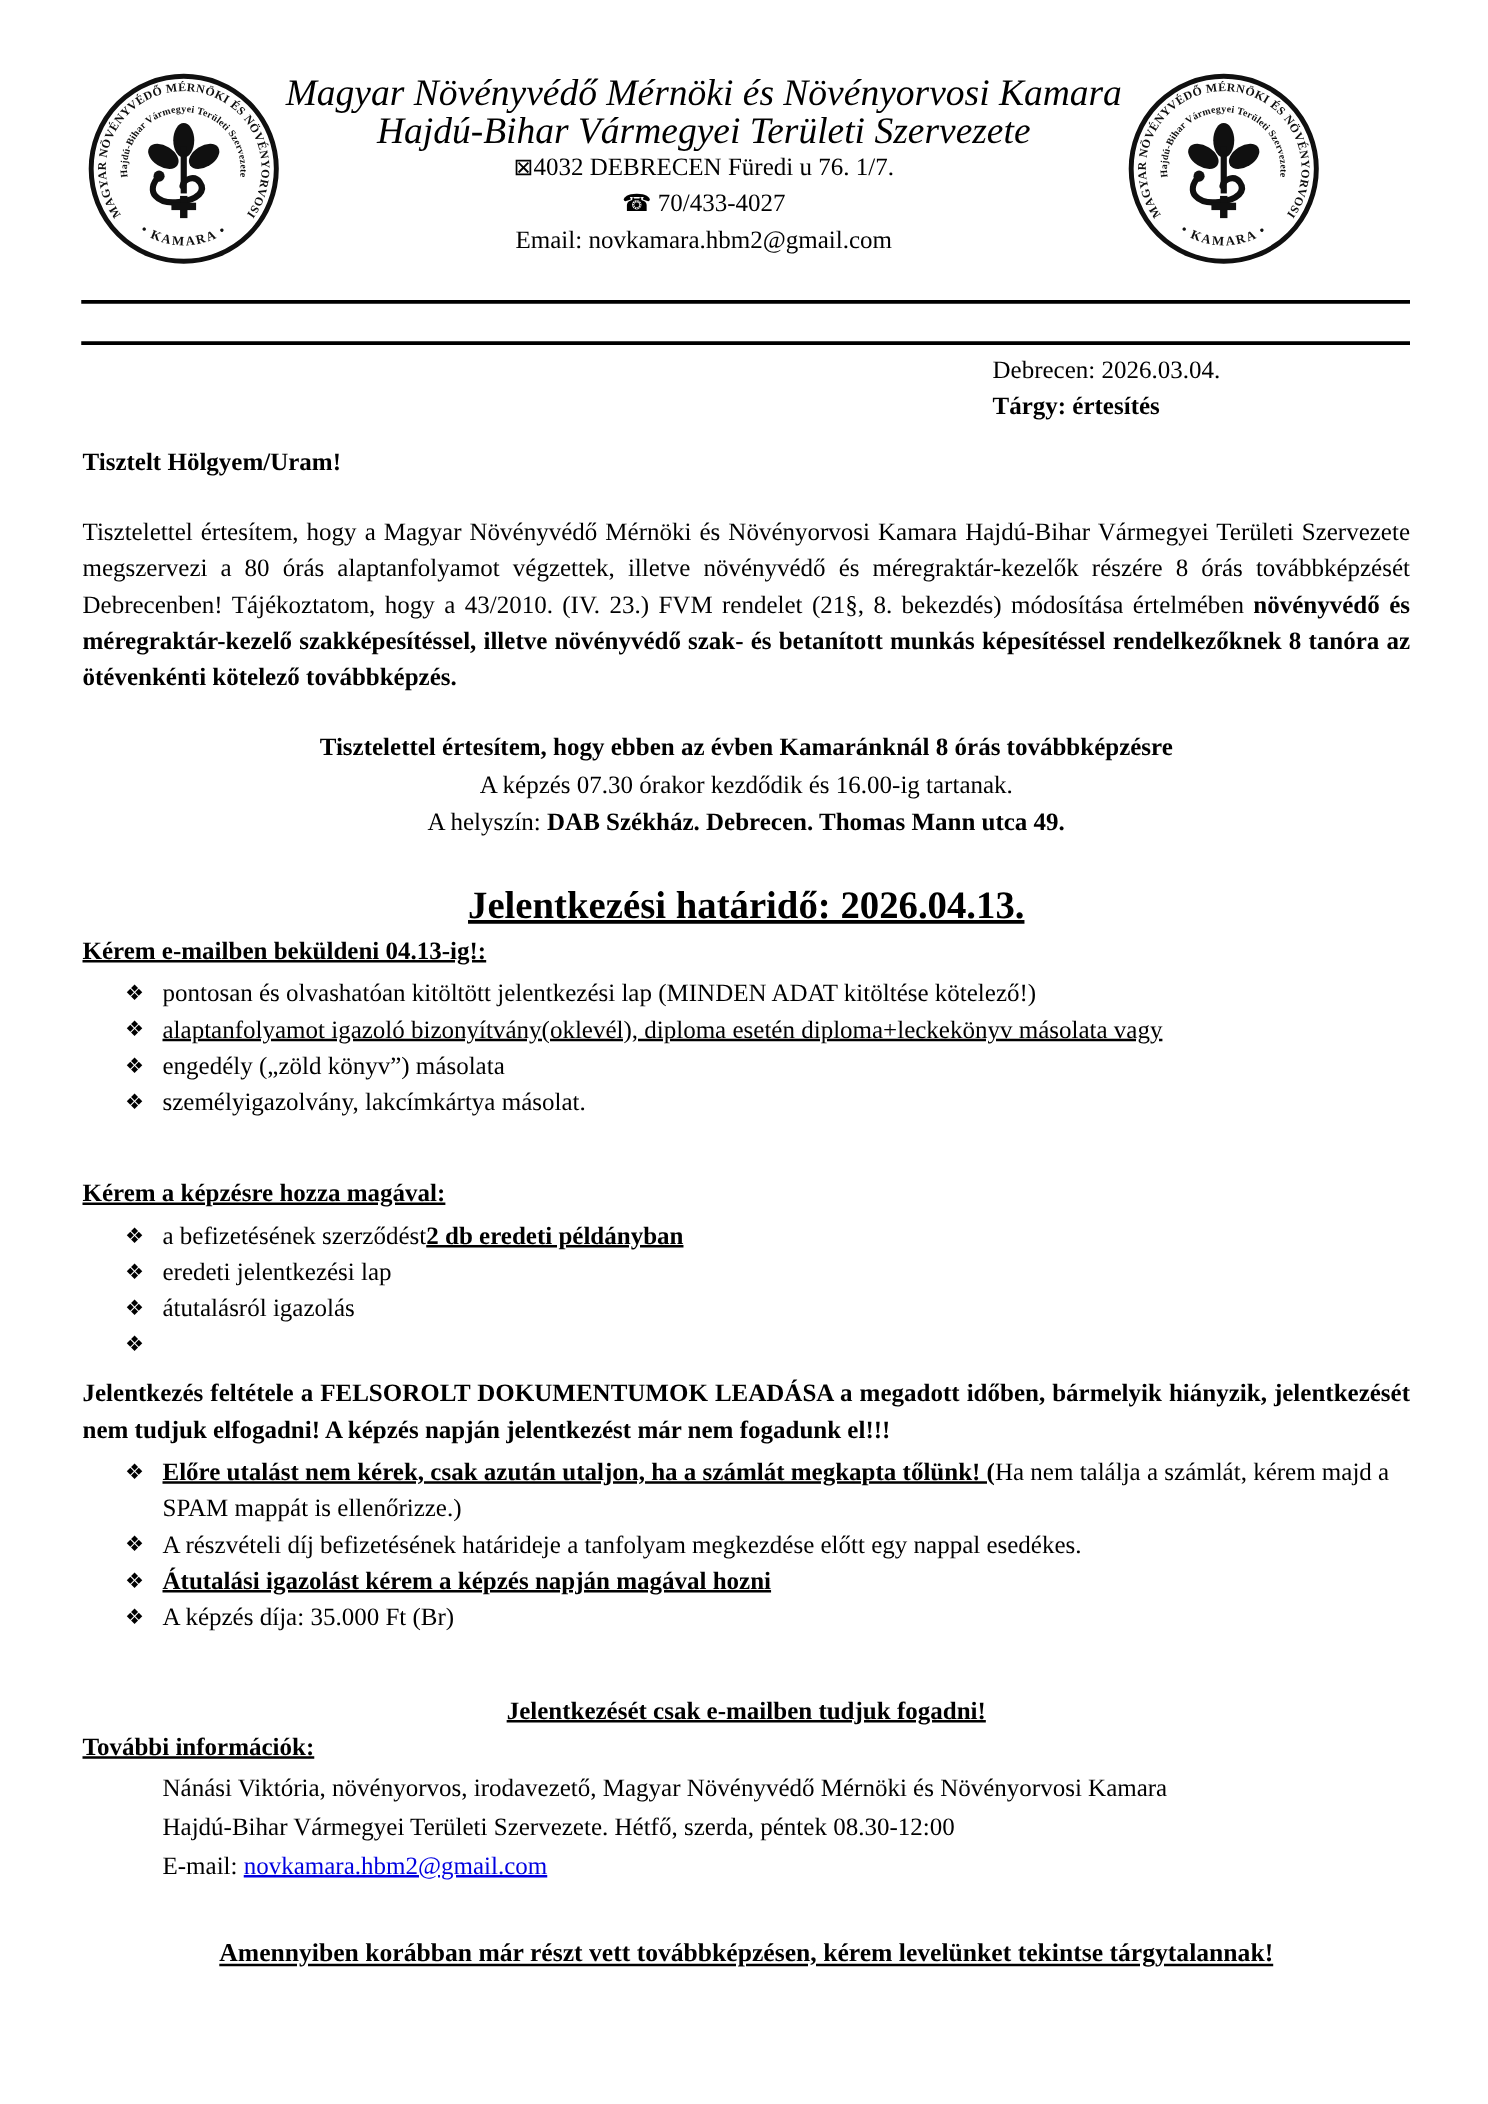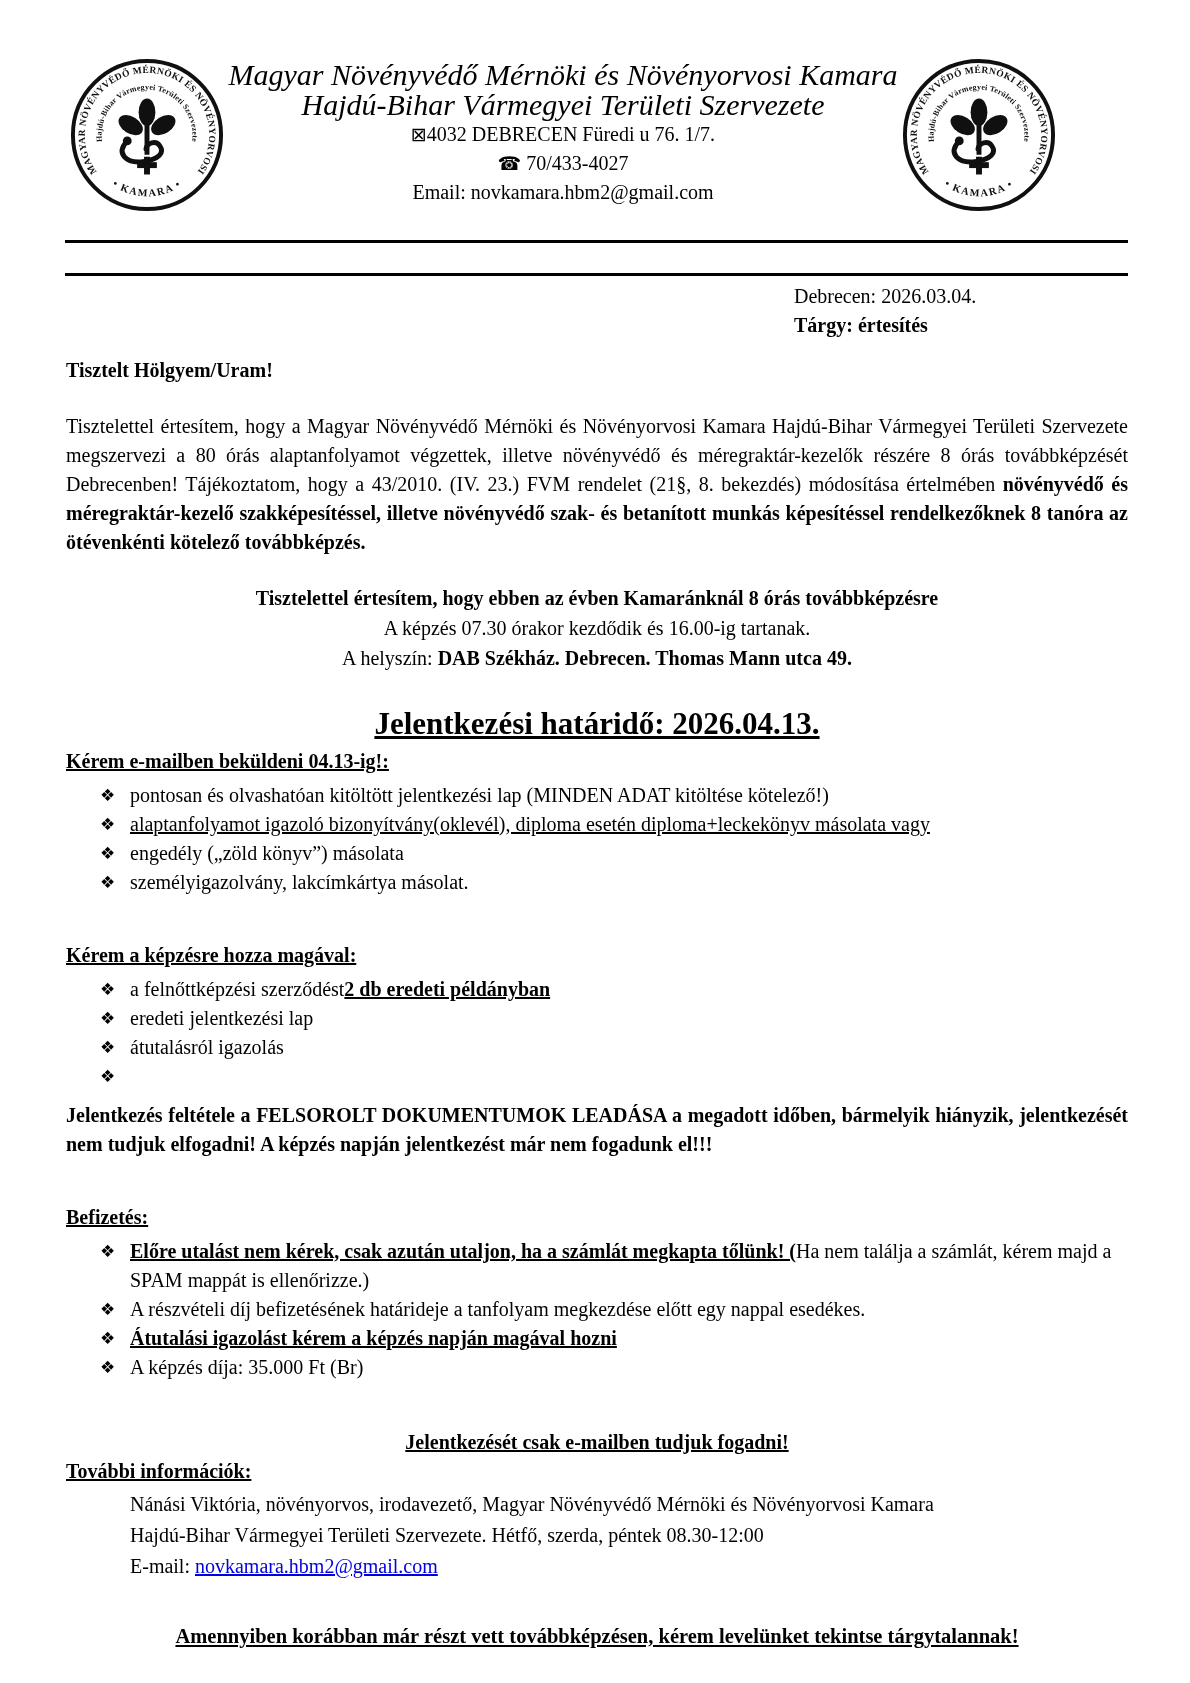--- a/index.html
+++ b/index.html
@@ -149,39 +149,38 @@
     <div class="bullet-row">
       <span class="bullet-marker">❖</span>
       <span class="bullet-text">személyigazolvány, lakcímkártya másolat.</span>
     </div>
   </div>
 
   <div class="sec-heading mt-md">Kérem a képzésre hozza magával:</div>
   <div class="bullet-list">
     <div class="bullet-row">
       <span class="bullet-marker">❖</span>
-      <span class="bullet-text"><span>a felnőttképzési szerződést</span><span class="b u">2 db eredeti példányban</span></span>
+      <span class="bullet-text"><span>a befizetésének szerződést</span><span class="b u">2 db eredeti példányban</span></span>
     </div>
     <div class="bullet-row">
       <span class="bullet-marker">❖</span>
       <span class="bullet-text">eredeti jelentkezési lap</span>
     </div>
     <div class="bullet-row">
       <span class="bullet-marker">❖</span>
       <span class="bullet-text">átutalásról igazolás</span>
     </div>
     <div class="bullet-row">
       <span class="bullet-marker">❖</span>
       <span class="bullet-text"></span>
     </div>
   </div>
 
   <p class="condition">Jelentkezés feltétele a FELSOROLT DOKUMENTUMOK LEADÁSA a megadott időben, bármelyik hiányzik, jelentkezését nem tudjuk elfogadni! A képzés napján jelentkezést már nem fogadunk el!!!</p>
 
-  <div class="sec-heading mt-md">Befizetés:</div>
   <div class="bullet-list">
     <div class="bullet-row">
       <span class="bullet-marker">❖</span>
       <span class="bullet-text"><span class="b u">Előre utalást nem kérek, csak azután utaljon, ha a számlát megkapta tőlünk! (</span><span>Ha nem találja a számlát, kérem majd a SPAM mappát is ellenőrizze.)</span></span>
     </div>
     <div class="bullet-row">
       <span class="bullet-marker">❖</span>
       <span class="bullet-text">A részvételi díj befizetésének határideje a tanfolyam megkezdése előtt egy nappal esedékes.</span>
     </div>
     <div class="bullet-row">

